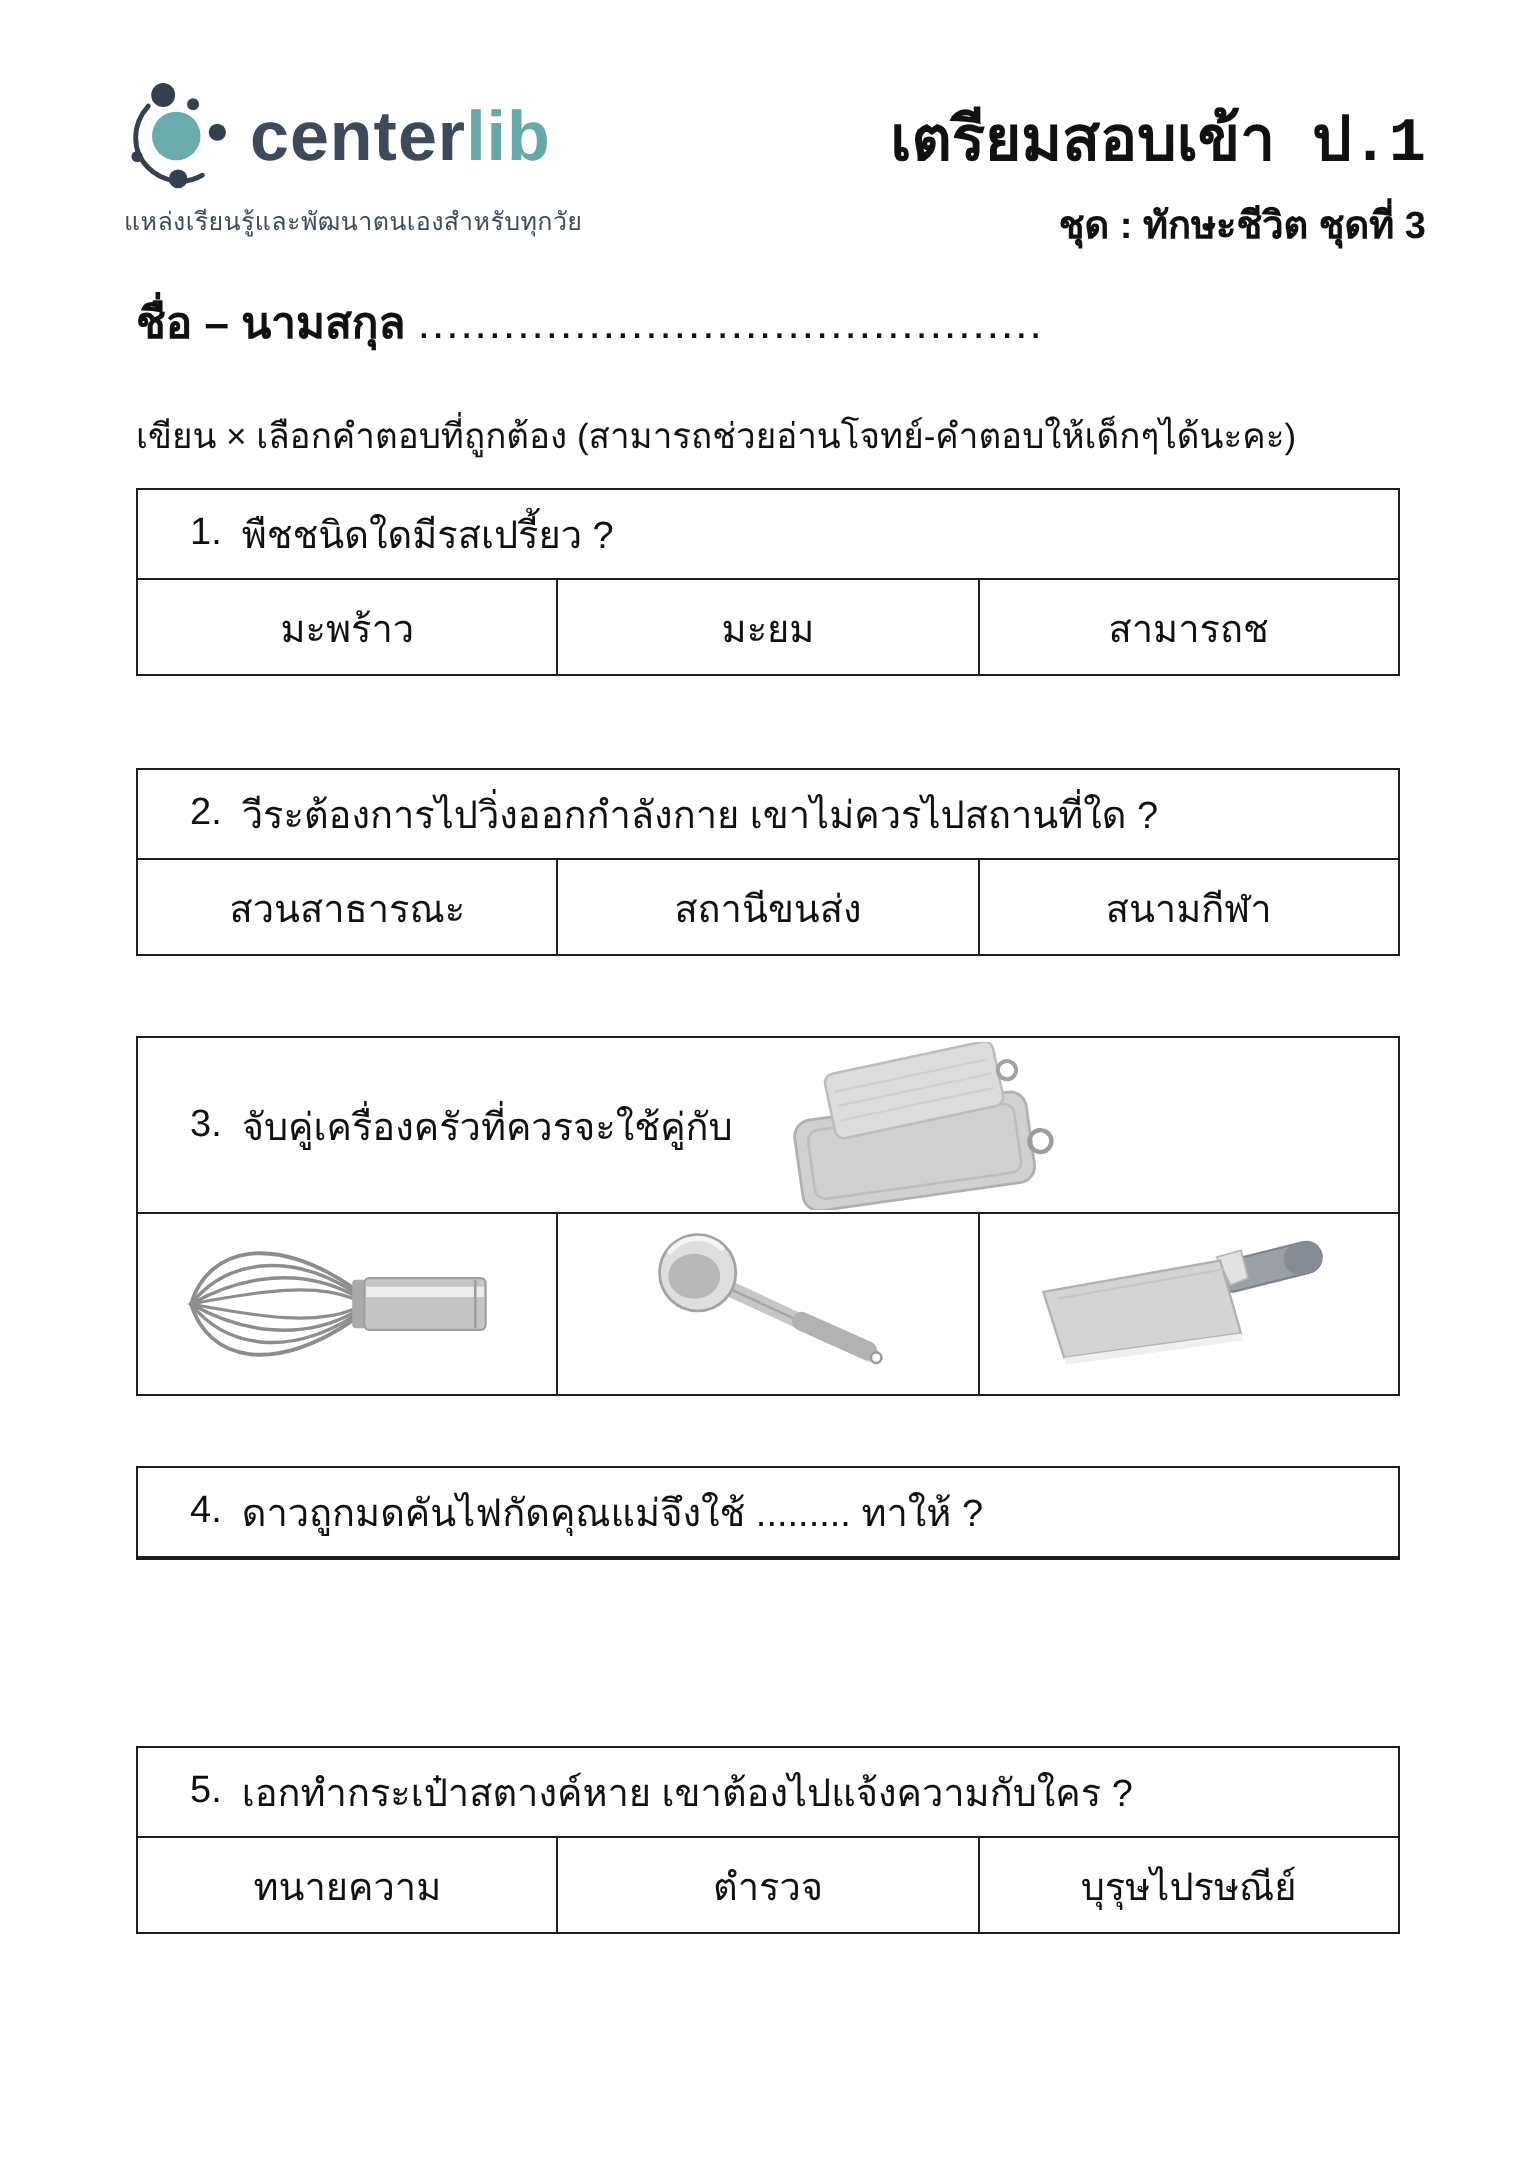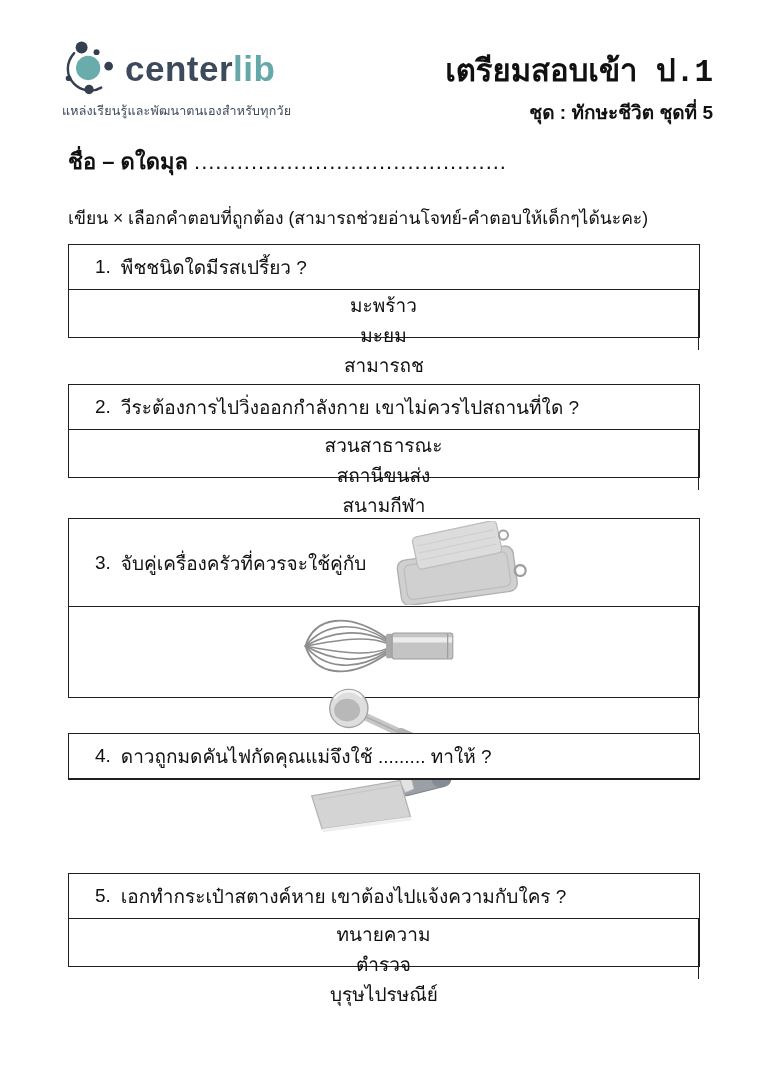--- a/index.html
+++ b/index.html
@@ -23,21 +23,21 @@
   
   .name-line { position:absolute; left:68px; top:128px; font-size:22px; font-weight:600; }
   .name-line .dots { font-weight:400; letter-spacing:1px; }
   .instruction { position:absolute; left:68px; top:188px; font-size:17.5px; }
   
   .qbox { position:absolute; left:68px; width:632px; border:1.6px solid #1f1f1f; background:#fff; }
   .qrow { height:45px; display:flex; align-items:center; padding-left:26px;
           font-size:19px; border-bottom:1.6px solid #1f1f1f; }
   .qrow .qnum { margin-right:10px; }
   .qrow-tall { height:88px; }
-  .arow { display:flex; height:47px;flex-direction:column; }
+  .arow { display:flex; height:47px; }
   .arow-tall { height:90px; }
   .acell { flex:1; display:flex; align-items:center; justify-content:center;
            font-size:19px; border-right:1.6px solid #1f1f1f; }
   .acell:last-child { border-right:none; }
   .q3-img { margin-left:14px; }
 </style>
 </head>
 <body>
 
 <div class="page">
@@ -53,25 +53,25 @@
         <circle cx="29" cy="53" r="5.0" fill="#343f4f"></circle>
         <circle cx="7" cy="41" r="3.0" fill="#343f4f"></circle>
       </svg>
       <div class="brand"><span class="center">center</span><span class="lib">lib</span></div>
     </div>
     <div class="tagline">แหล่งเรียนรู้และพัฒนาตนเองสำหรับทุกวัย</div>
   </div>
 
   <div class="title-block">
     <div class="ws-title">เตรียมสอบเข้า ป.1</div>
-    <div class="ws-subtitle">ชุด : ทักษะชีวิต  ชุดที่ 5</div>
+    <div class="ws-subtitle">ชุด : ทักษะชีวิต  ชุดที่ 3</div>
   </div>
 
   <div class="name-line">
-    <span>ชื่อ – ดใดมุล</span>
+    <span>ชื่อ – นามสกุล</span>
     <span class="dots">............................................</span>
   </div>
 
   <div class="instruction">เขียน  ×  เลือกคำตอบที่ถูกต้อง (สามารถช่วยอ่านโจทย์-คำตอบให้เด็กๆได้นะคะ)</div>
 
   <div class="qbox" style="top:228px;">
     <div class="qrow">
       <span class="qnum">1.</span>
       <span>พืชชนิดใดมีรสเปรี้ยว ?</span>
     </div>

